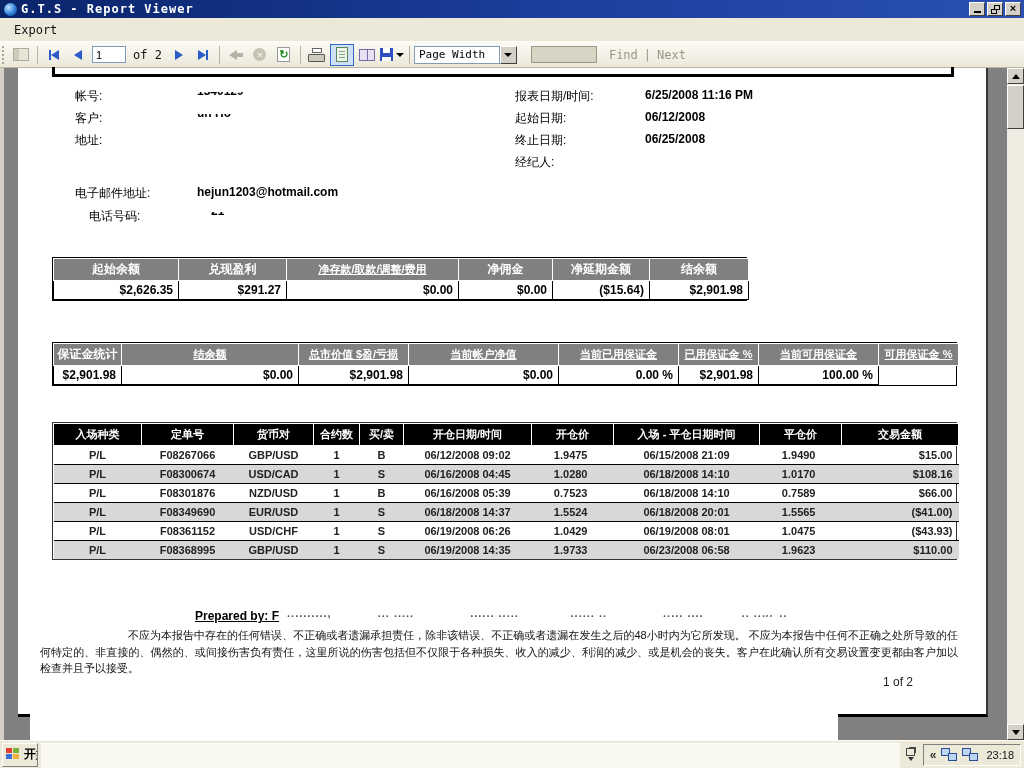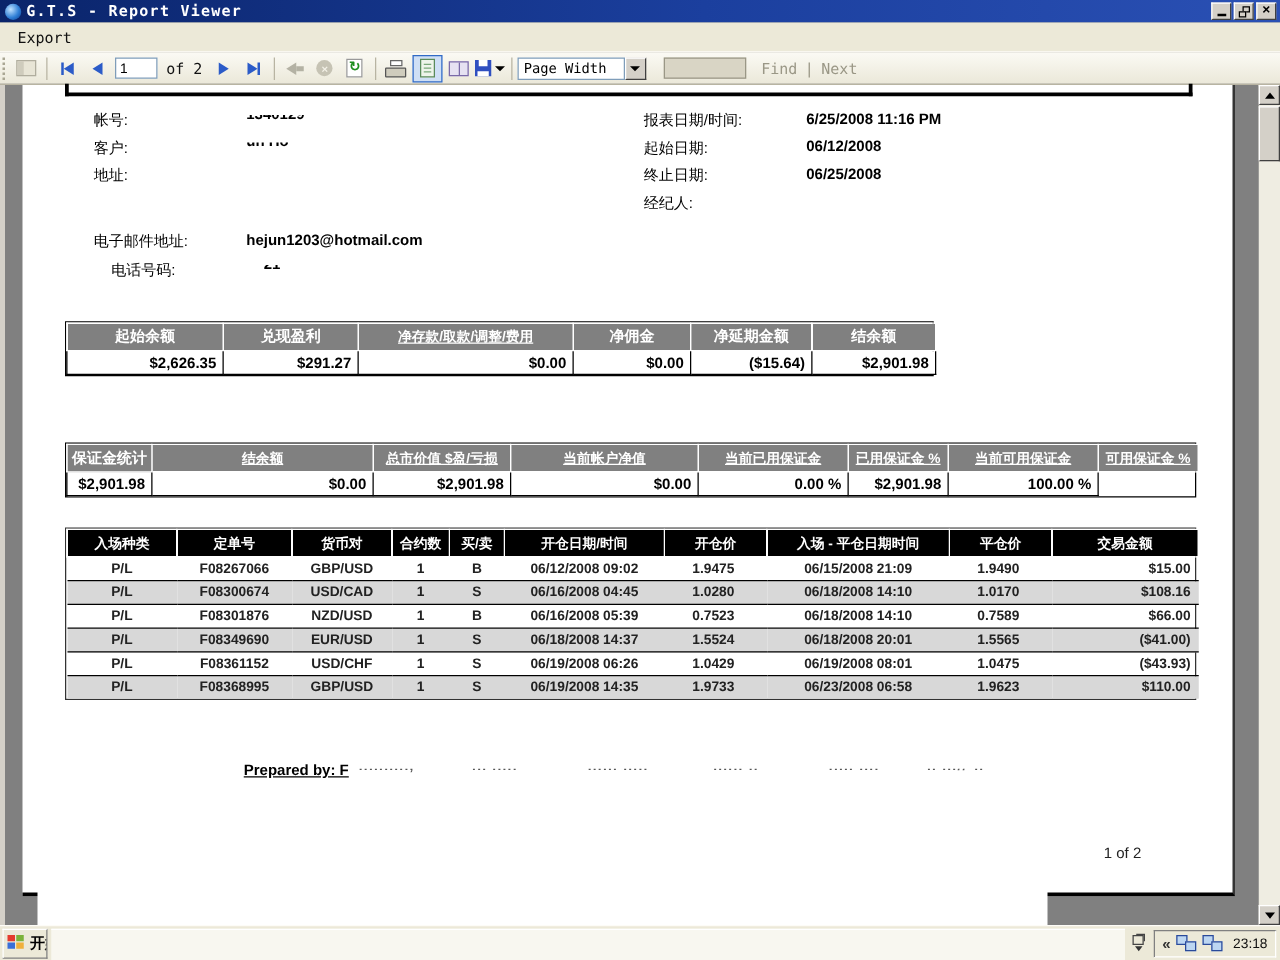--- a/index.html
+++ b/index.html
@@ -304,21 +304,21 @@
                   <td>$0.00</td>
                   <td>$0.00</td>
                   <td>($15.64)</td>
                   <td>$2,901.98</td>
                 </tr>
               </tbody>
           </table>
         </div>
 
 
-        <div class="twrap" style="left:34px;top:286px;width:905px;">
+        <div class="twrap" style="left:34px;top:274px;width:905px;">
           <table class="rtable">
             <colgroup>
                 <col style="width:68px">
                 <col style="width:177px">
                 <col style="width:110px">
                 <col style="width:150px">
                 <col style="width:120px">
                 <col style="width:80px">
                 <col style="width:120px">
                 <col style="width:80px">
@@ -452,20 +452,21 @@
                   <td class="amt">$110.00</td>
                 </tr>
               </tbody>
           </table>
         </div>
 
         <div class="prepared" style="left:177px;top:541px;">
           <span class="pb">Prepared by: F</span><span><span class="frag" style="margin-left: 8px;"><span>..........,</span></span><span class="frag" style="margin-left: 46px;"><span>... .....</span></span><span class="frag" style="margin-left: 56px;"><span>...... .....</span></span><span class="frag" style="margin-left: 44px;"><span>' ...... ..</span></span><span class="frag" style="margin-left: 56px;"><span>..... ....</span></span><span class="frag" style="margin-left: 38px;"><span>.. ...//*..</span></span></span>
         </div>
 
+        <div class="disclaimer" style="left:22px;top:559px;width:918px;">不应为本报告中存在的任何错误、不正确或者遗漏承担责任，除非该错误、不正确或者遗漏在发生之后的48小时内为它所发现。 不应为本报告中任何不正确之处所导致的任何特定的、非直接的、偶然的、或间接伤害负有责任，这里所说的伤害包括但不仅限于各种损失、收入的减少、利润的减少、或是机会的丧失。客户在此确认所有交易设置变更都由客户加以检查并且予以接受。</div>
 
         <div class="pageno" style="left:865px;top:607px;">1 of 2</div>
       </div>
     </div>
 
     <div class="bottom-cover"></div>
 
     <div class="vscroll">
       <div class="sbtn up">
           <span class="tri-up"></span>

